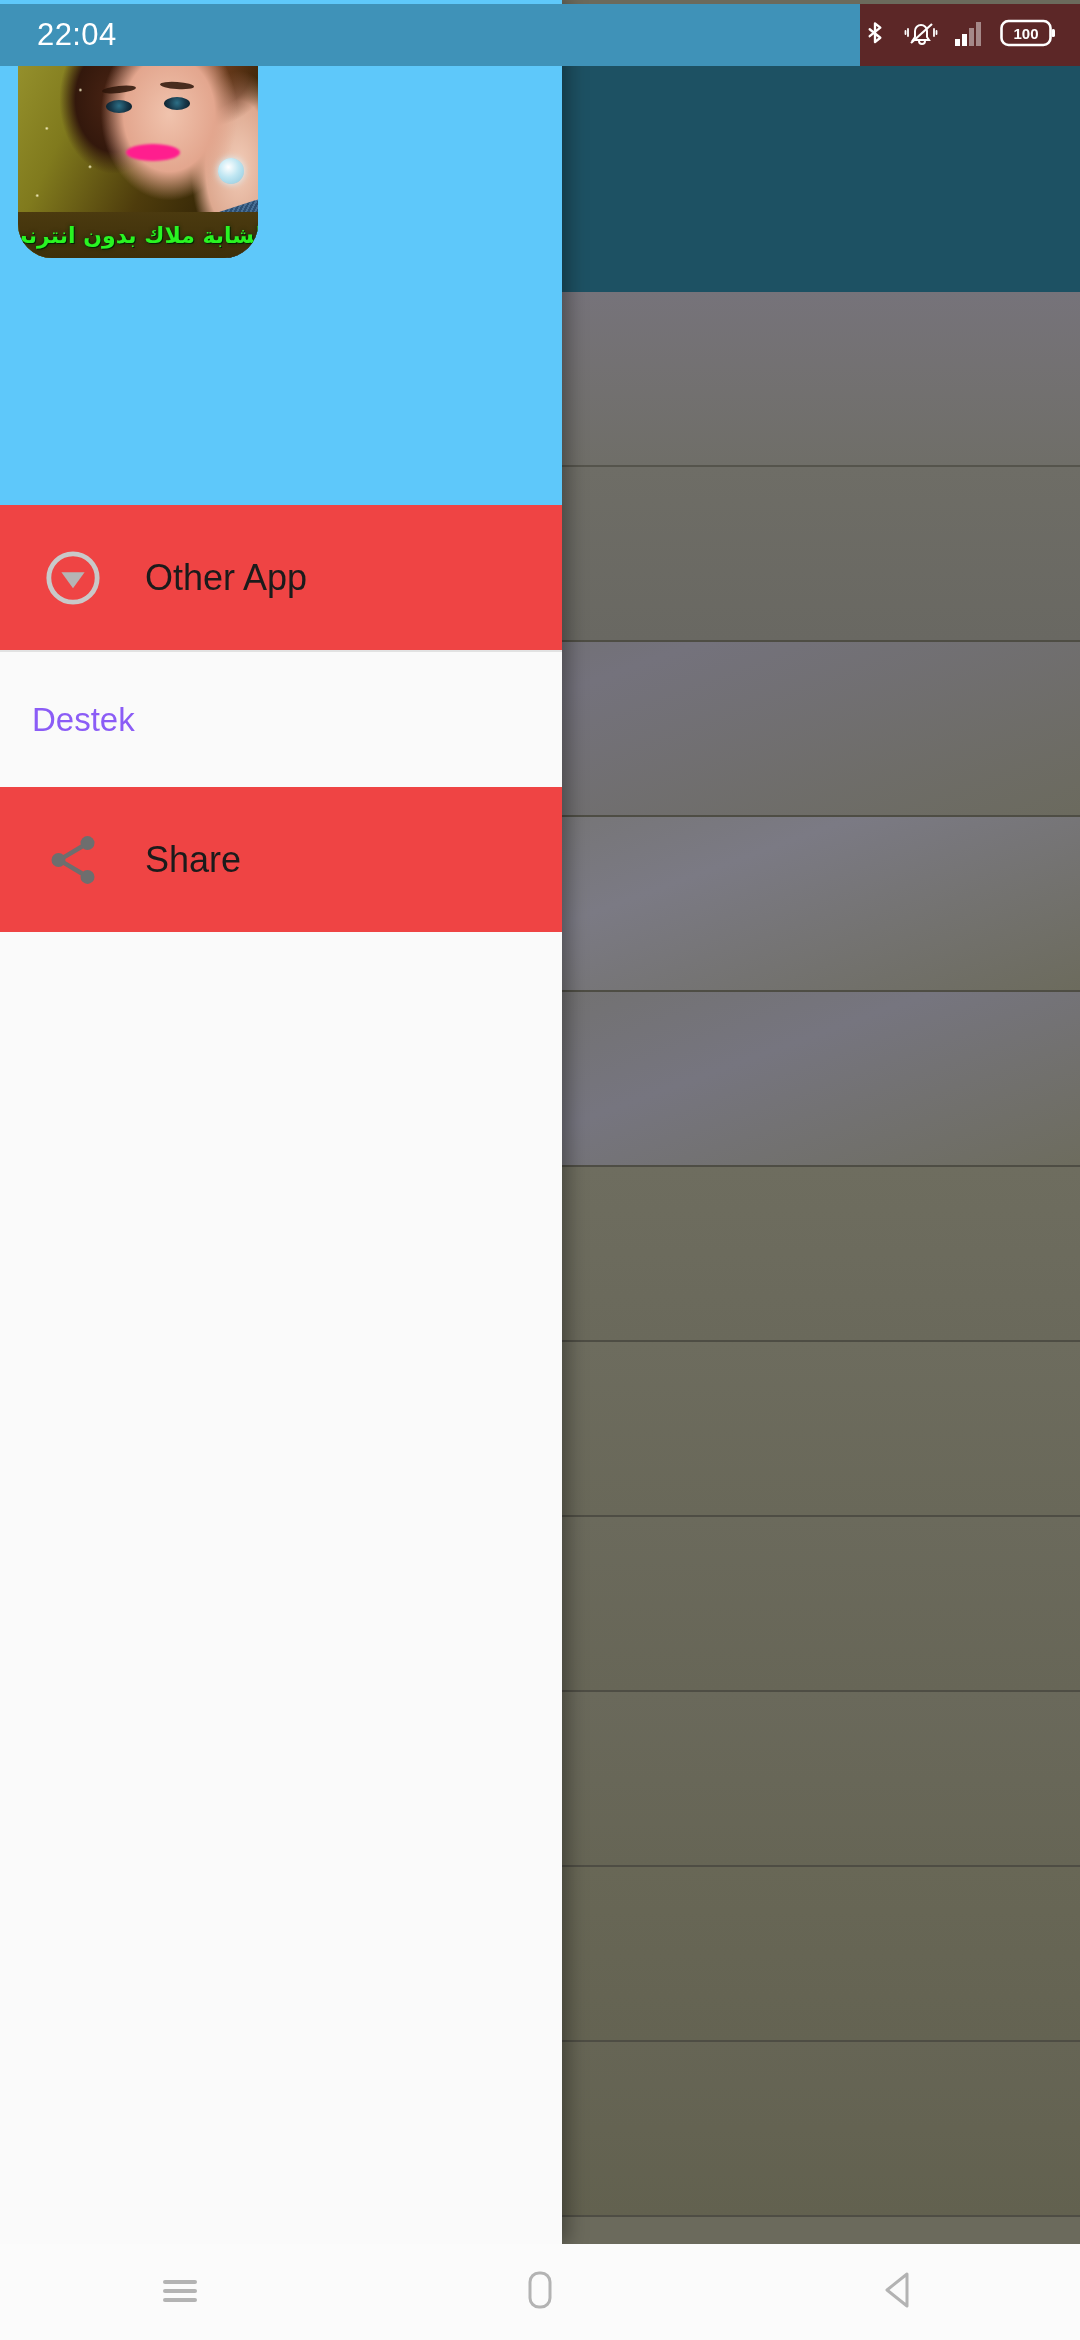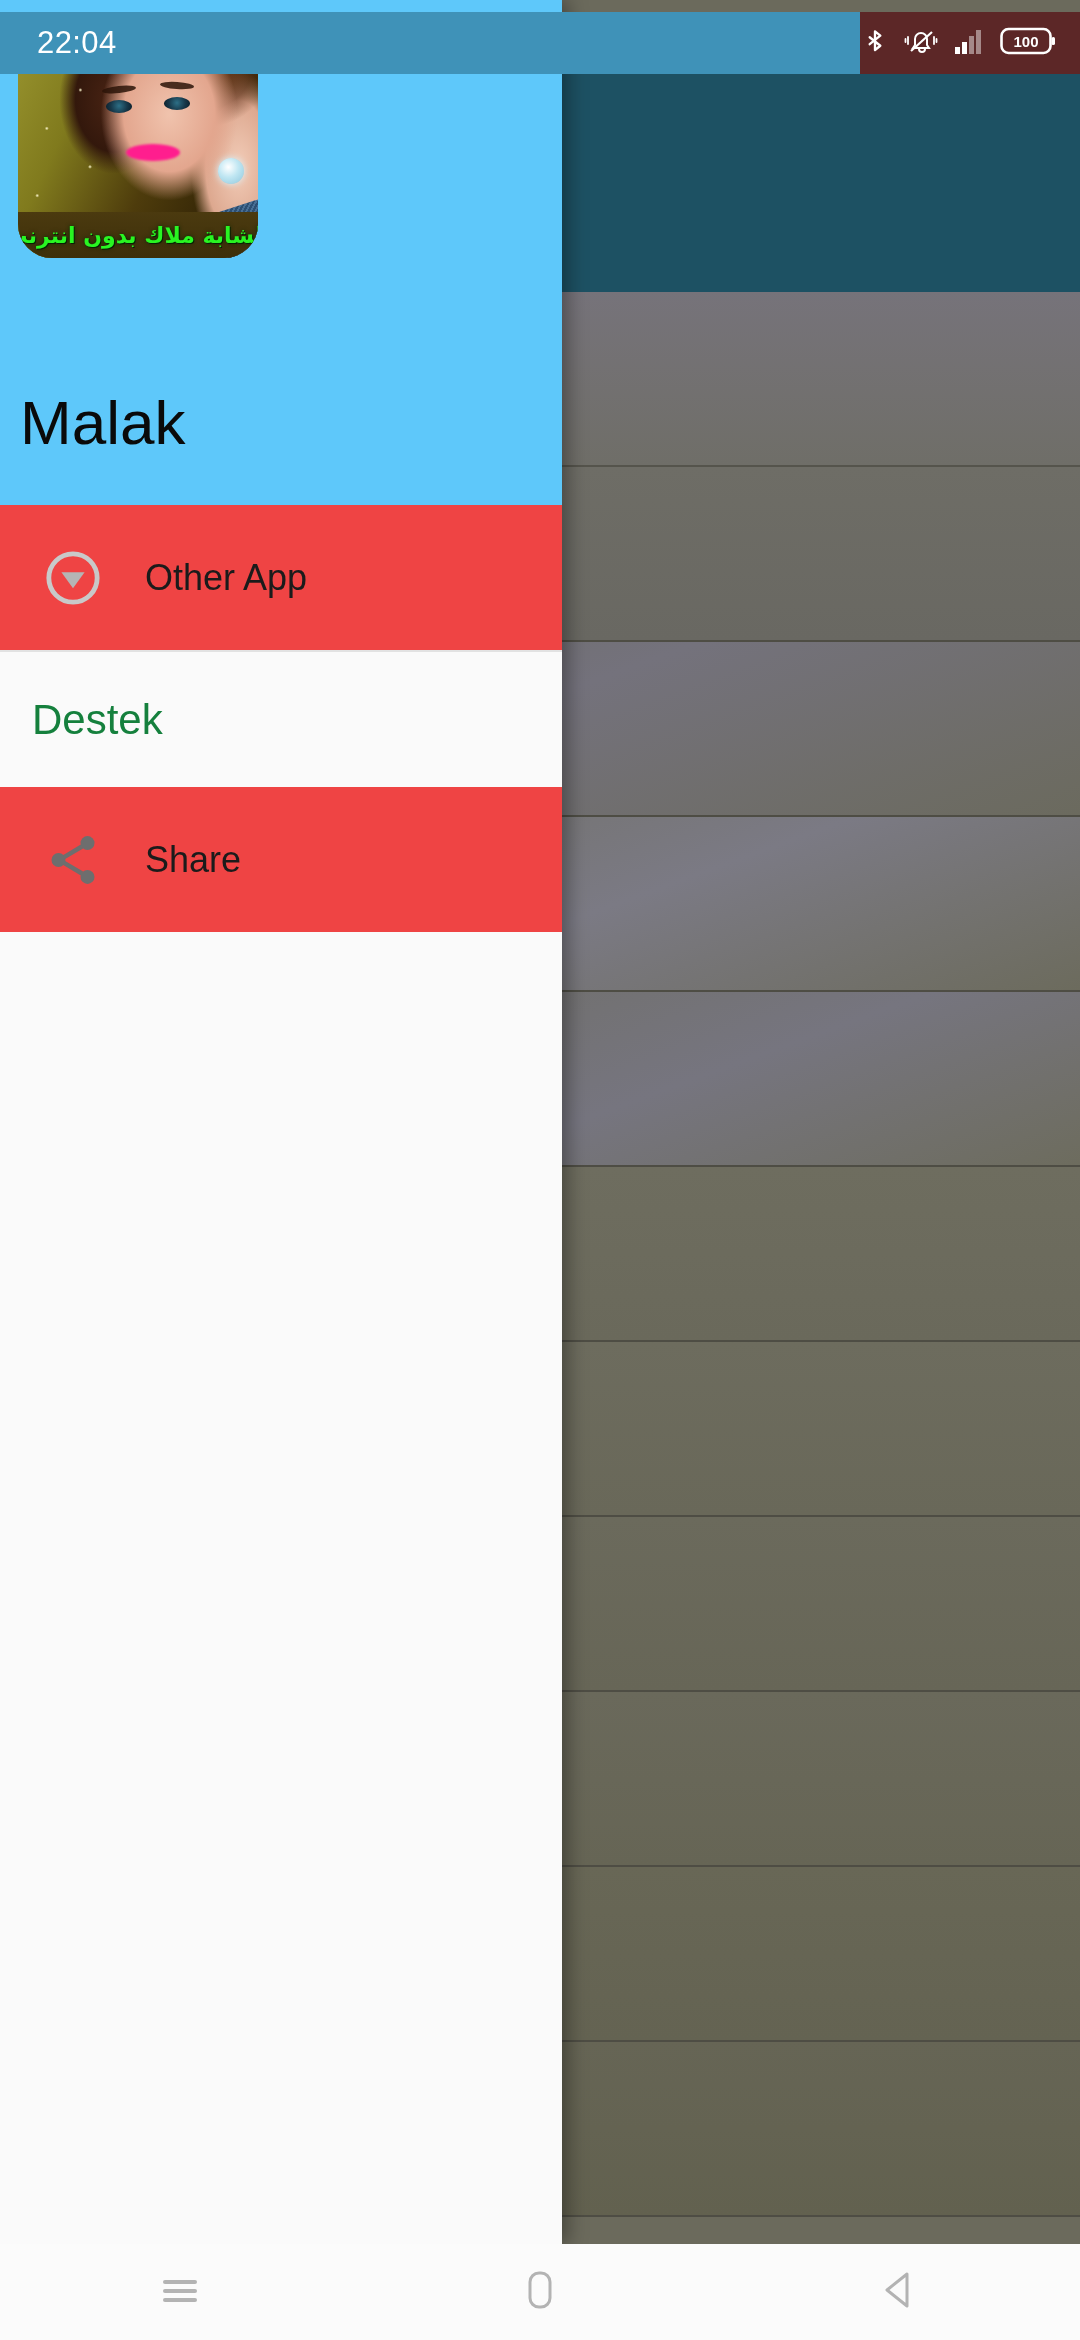--- a/index.html
+++ b/index.html
@@ -33,21 +33,21 @@
   .bg-row.r7 { background:linear-gradient(180deg,#6b6a5c 0%,#676657 100%); }
   .bg-row.r8 { background:linear-gradient(180deg,#6a695b 0%,#666555 100%); }
   .bg-row.r9 { background:linear-gradient(180deg,#686756 0%,#646352 100%); }
   .bg-row.r10{ background:linear-gradient(180deg,#666555 0%,#62614f 100%); }
 
   
   #scrim { position:absolute; inset:0; background:rgba(0,0,0,0.0); }
 
   
   #statusbar {
-    position:absolute; left:0; top:12px; width:1080px; height:62px;
+    position:absolute; left:0; top:4px; width:1080px; height:62px;
     z-index:40;
   }
   #sb-left-bg  { position:absolute; left:0;   top:0; width:860px; height:62px; background:#3f92b8; }
   #sb-right-bg { position:absolute; left:860px; top:0; width:220px; height:62px; background:#5c2727; }
   #sb-clock {
     position:absolute; left:37px; top:0; height:62px;
     display:flex; align-items:center;
     color:#ffffff; font-size:31px; letter-spacing:0.4px;
     z-index:3;
   }
@@ -150,21 +150,21 @@
     font-size:36px; color:#1b1b1b; white-space:nowrap;
   }
   .menu-divider {
     width:562px; height:2px; background:#e2e2e2;
   }
   .section-header {
     height:135px; display:flex; align-items:center;
     padding-left:32px; background:#fafafa;
   }
   .section-header .title {
-    font-size:42px; color:#15803d;
+    font-size:33px; color:#8b5cf6;
   }
   #drawer-rest { background:#fafafa; height:100%; }
 
   
   #navbar {
     position:absolute; left:0; bottom:0; width:1080px; height:96px;
     background:#fbfbfb; z-index:50;
     display:flex; align-items:center; justify-content:space-around;
   }
   .nav-btn { width:180px; height:96px; display:flex; align-items:center; justify-content:center; }
@@ -205,21 +205,20 @@
         <div class="eye-l"></div>
         <div class="eye-r"></div>
         <div class="lips"></div>
         <div class="dress"></div>
         <div class="ring"></div>
         <div class="caption-band">
           <span class="caption-text">الشابة ملاك بدون انترنت</span>
         </div>
       </div>
 
-      <div id="app-title">Malak</div>
     </div>
 
     <div id="drawer-menu">
 
       <div class="menu-item">
         <div class="ico-slot">
           <svg width="58" height="58" viewBox="0 0 24 24">
             <circle cx="12" cy="12" r="10" fill="none" stroke="#c9c9c9" stroke-width="2"></circle>
             <polygon points="7.2,9.6 16.8,9.6 12,16.2" fill="#b5b5b5"></polygon>
           </svg>

